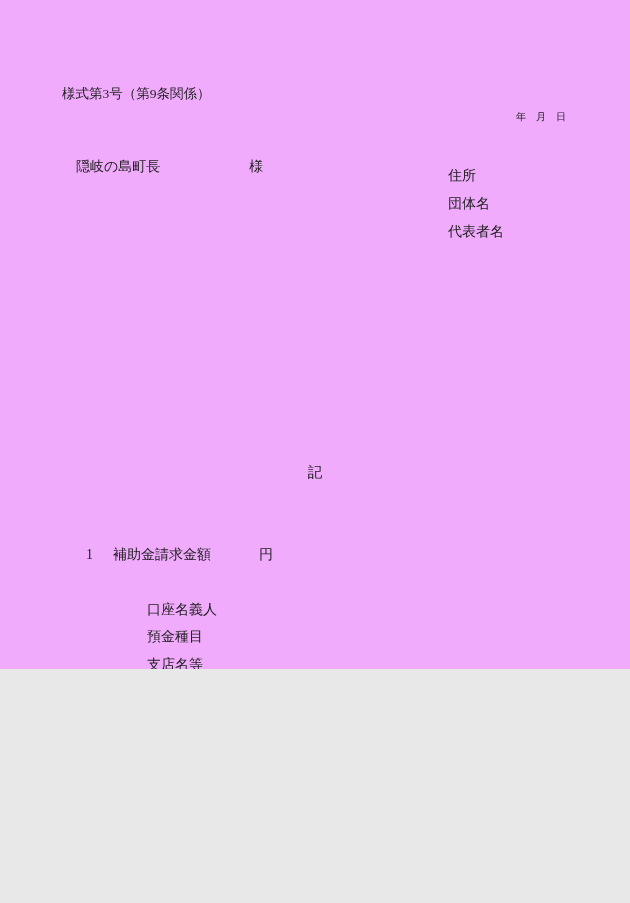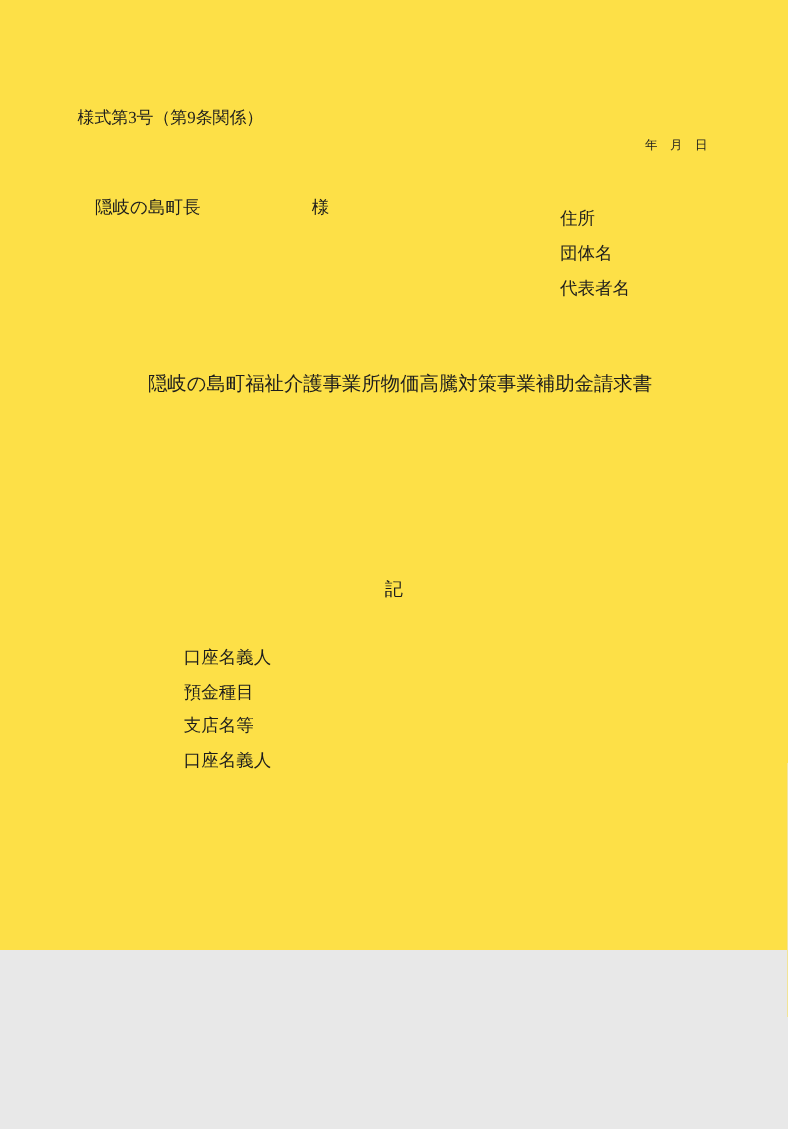--- a/index.html
+++ b/index.html
@@ -3,23 +3,23 @@
 <meta charset="utf-8">
 <style>
   html, body {
     margin: 0;
     padding: 0;
     background: #e8e8e8;
   }
   .page {
     position: relative;
     width: 630px;
-    height: 760px;
+    height: 669px;
     margin: 0 auto;
-    background: #fde047;
+    background: #f0abfc;
     color: #1d1d1d;
     font-family: "Liberation Serif", "DejaVu Serif", serif;
     overflow: hidden;
   }
   .line { white-space: pre; }
 
   .form-number {
     position: absolute;
     left: 62px;
     top: 85px;
@@ -106,27 +106,29 @@
   <div class="addressee-line">
     <span>隠岐の島町長</span><span class="addressee-honorific">様</span>
   </div>
 
   <div class="sender-block">
     <div class="line">住所</div>
     <div class="line">団体名</div>
     <div class="line">代表者名</div>
   </div>
 
-  <div class="doc-title">隠岐の島町福祉介護事業所物価高騰対策事業補助金請求書</div>
 
 
   <div class="ki-marker">記</div>
 
   <div class="request-list">
 
+    <div class="line">
+      <span class="num">1</span><span class="item-label">補助金請求金額</span><span class="amount-gap"></span><span>円</span>
+    </div>
 
 
     <div class="sub-field">口座名義人</div>
     <div class="sub-field">預金種目</div>
     <div class="sub-field">支店名等</div>
     <div class="sub-field">口座名義人</div>
 
   </div>
 
 </div>

